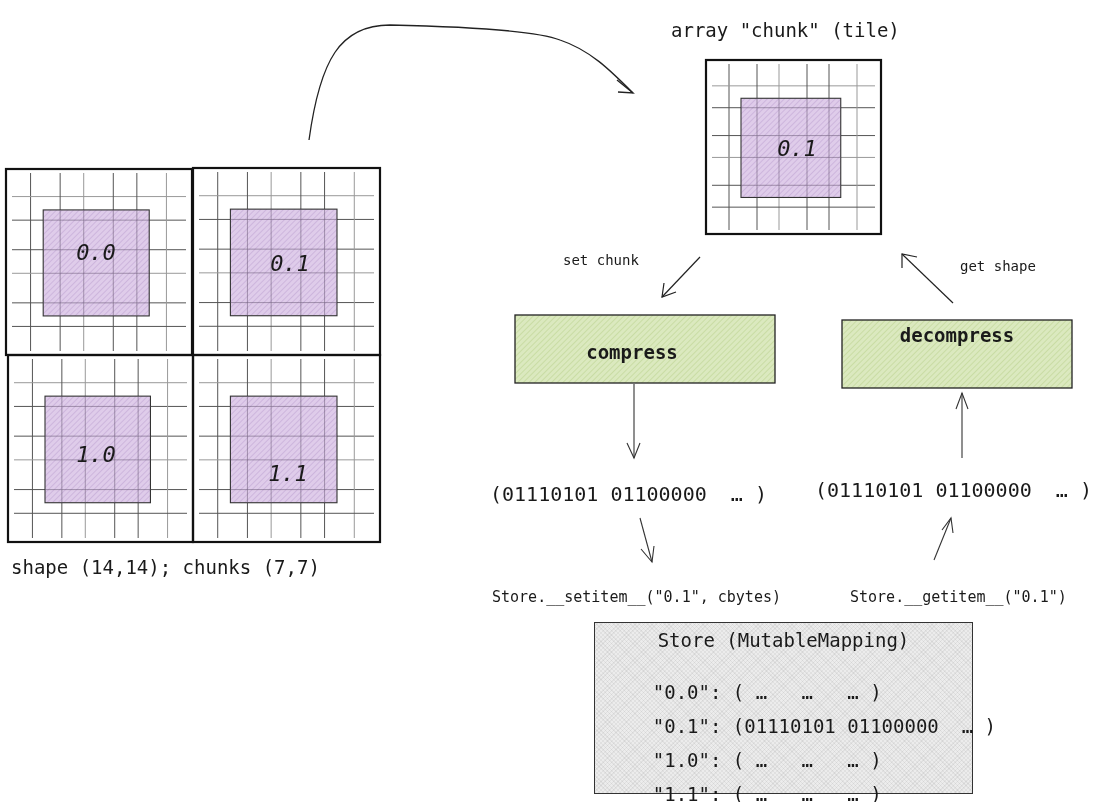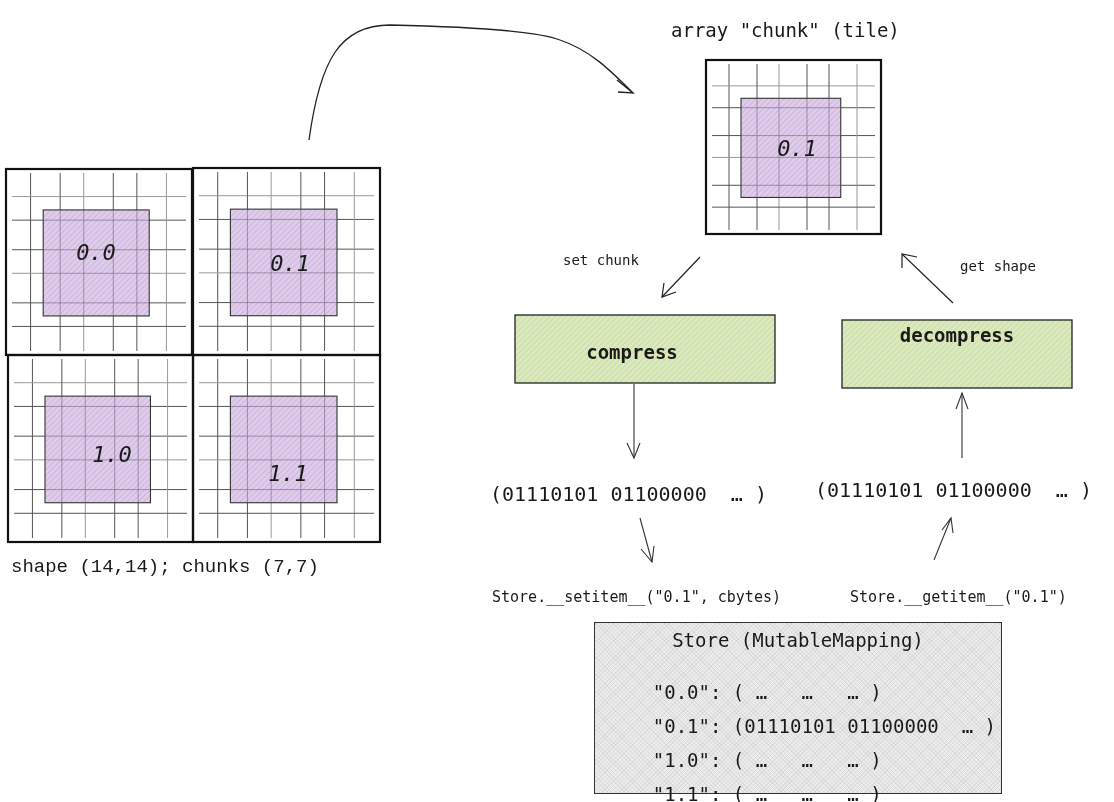--- a/index.html
+++ b/index.html
@@ -4,22 +4,22 @@
 <style>
   html, body { margin: 0; padding: 0; background: #ffffff; }
   body { width: 1114px; height: 802px; position: relative; overflow: hidden;
          font-family: "DejaVu Sans Mono", "Liberation Mono", monospace; color: #1a1a1a; }
   svg#diagram { position: absolute; left: 0; top: 0; }
   .lbl { position: absolute; white-space: pre; color: #1a1a1a; }
   .t-title { font-size: 19px; }
   .t-mid { font-size: 14px; }
   .t-bytes { font-size: 20px; }
   .t-store-call { font-size: 15px; }
-  .t-shape { font-size: 19px; font-family: Liberation Mono, monospace; }
-  .store-box { position: absolute; left: 594px; top: 622px; width: 408px; height: 172px;
+  .t-shape { font-size: 19px; }
+  .store-box { position: absolute; left: 594px; top: 622px; width: 379px; height: 172px;
                border: 1.5px solid #333; box-sizing: border-box;
                background-color: #ececec;
                background-image: repeating-linear-gradient(45deg, rgba(0,0,0,0.05) 0 1px, transparent 1px 3px),
                                  repeating-linear-gradient(-45deg, rgba(0,0,0,0.05) 0 1px, transparent 1px 3px); }
   .store-title { position: absolute; left: 0; width: 100%; top: 6px; text-align: center; font-size: 19px; }
   .store-row { position: absolute; left: 12px; font-size: 19px; white-space: pre; }
   .chunk-label { position: absolute; font-size: 22px; transform: translate(-50%, -50%); font-style: italic; }
   .op-label { position: absolute; font-size: 19px; transform: translate(-50%, -50%); font-weight: bold; }
 </style>
 </head>
@@ -198,21 +198,21 @@
   </g>
 
   <g>
     <line x1="934" y1="560" x2="951" y2="518" stroke="#333" stroke-width="1.1"></line>
     <path d="M942,530 L951,518 L953,533" fill="none" stroke="#333" stroke-width="1.1"></path>
   </g>
 </svg>
 
 <div class="chunk-label" style="left:96px; top:252px;">0.0</div>
 <div class="chunk-label" style="left:290px; top:263px;">0.1</div>
-<div class="chunk-label" style="left:112px; top:454px;text-align:right;">1.0</div>
+<div class="chunk-label" style="left:96px; top:454px;text-align:right;">1.0</div>
 <div class="chunk-label" style="left:288px; top:453px;margin-top:20px;">1.1</div>
 
 <div class="lbl t-shape" style="left:11px; top:556px;">shape (14,14); chunks (7,7)</div>
 
 <div class="lbl t-title" style="left:671px; top:19px;">array "chunk" (tile)</div>
 <div class="chunk-label" style="left:797px; top:148px;">0.1</div>
 
 <div class="lbl t-mid" style="left:563px; top:252px;">set chunk</div>
 <div class="lbl t-mid" style="left:960px; top:258px;">get shape</div>
 

